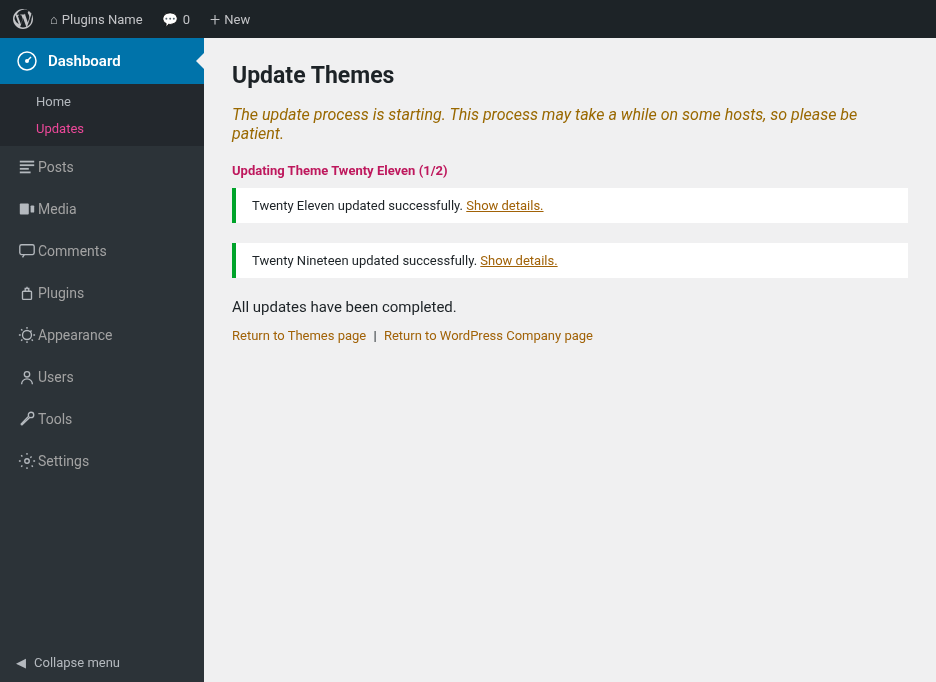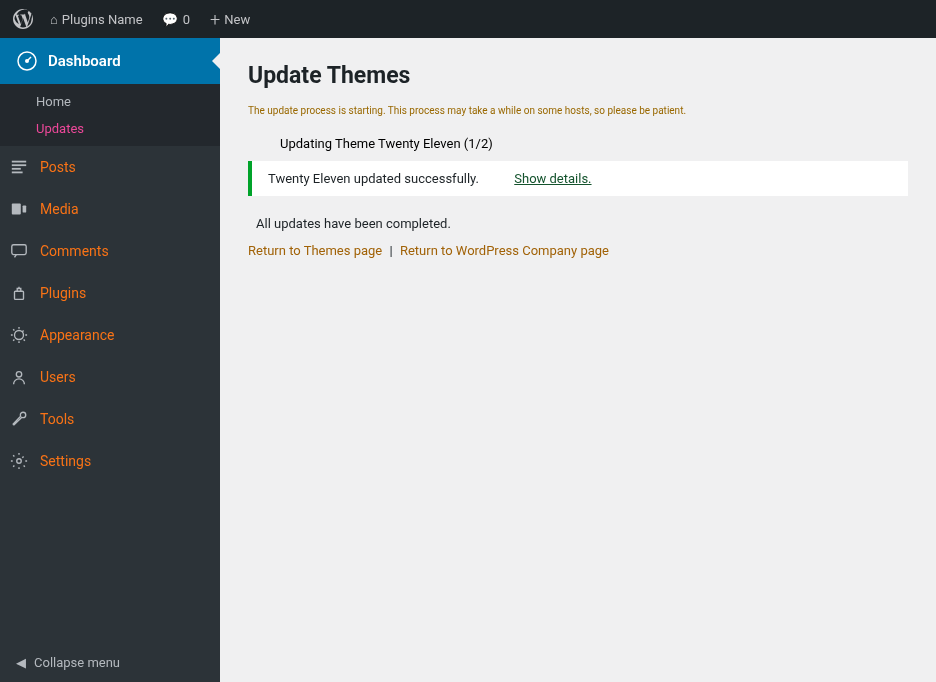--- a/index.html
+++ b/index.html
@@ -31,21 +31,21 @@
 
     
     #layout {
       display: flex;
       flex: 1;
       overflow: hidden;
     }
 
     
     #sidebar {
-      width: 220px;
+      width: 204px;
       background: #2c3338;
       flex-shrink: 0;
       overflow-y: auto;
       display: flex;
       flex-direction: column;
     }
 
     .sidebar-dashboard {
       background: #0073aa;
       display: flex; align-items: center; gap: 10px;
@@ -72,23 +72,23 @@
       background: #23282d;
       padding: 4px 0;
     }
     .sidebar-subnav a {
       display: block; padding: 6px 16px 6px 36px;
       color: #b4b9be; text-decoration: none; font-size: 13px;
     }
     .sidebar-subnav a.active { color: #ec4899; font-weight: 400; }
 
     .sidebar-nav-item {
-      display: flex; align-items: center; gap: 10px;
-      padding: 10px 8px;
-      color: #f97316;
+      display: flex; align-items: center; 
+      padding: 10px 16px;
+      color: #a3a3a3;
       cursor: pointer;
       font-size: 13px;
     }
     .sidebar-nav-item .nav-icon { width: 22px; height: 22px; display: flex; align-items: center; justify-content: center; flex-shrink: 0; }
     .sidebar-nav-item span { font-size: 14px; }
 
     .sidebar-collapse {
       margin-top: auto;
       display: flex; align-items: center; gap: 8px;
       padding: 12px 16px;
@@ -101,41 +101,41 @@
       overflow-y: auto;
       padding: 24px 28px;
       background: #f0f0f1;
     }
 
     .page-title {
       font-size: 23px; font-weight: 700; color: #1d2327; margin-bottom: 16px;
     }
 
     .notice-process {
-      color: #996800; font-size: 10px; margin-bottom: 20px;
+      color: #996800; font-size: 16px; margin-bottom: 20px; font-style: italic;
     }
 
     .updating-header {
-      font-weight: 400; color: #000000; font-size: 13px; margin-bottom: 10px; margin-left: 32px;
+      font-weight: 700; color: #be185d; font-size: 13px; margin-bottom: 10px;
     }
 
     .update-result-box {
       background: #fff;
       border-left: 4px solid #00a32a;
       padding: 10px 16px;
       margin-bottom: 20px;
       font-size: 13px;
       color: #1d2327;
     }
     .update-result-box a {
-      color: #14532d; text-decoration: underline; cursor: pointer; margin-left: 32px;
+      color: #a16207; text-decoration: underline; cursor: pointer;
     }
 
     .all-updates-done {
-      font-size: 13px; color: #1d2327; margin-bottom: 12px; margin-left: 8px;
+      font-size: 15px; color: #1d2327; margin-bottom: 12px;
     }
 
     .return-links { font-size: 13px; }
     .return-links a { color: #a16207; text-decoration: none; cursor: pointer; }
     .return-links .sep { color: #1d2327; margin: 0 4px; }
 
     
     .wp-logo { fill: #c3c4c7; }
   </style>
 </head>
@@ -275,20 +275,23 @@
 
     <h1 class="page-title">Update Themes</h1>
 
     <p class="notice-process">The update process is starting. This process may take a while on some hosts, so please be patient.</p>
 
     <p class="updating-header">Updating Theme Twenty Eleven (1/2)</p>
     <div class="update-result-box">
       <span>Twenty Eleven updated successfully.&nbsp;</span><a href="#">Show details.</a>
     </div>
 
+    <div class="update-result-box">
+      <span>Twenty Nineteen updated successfully.&nbsp;</span><a href="#">Show details.</a>
+    </div>
 
     <p class="all-updates-done">All updates have been completed.</p>
 
     <div class="return-links">
       <a href="#">Return to Themes page</a>
       <span class="sep">|</span>
       <a href="#">Return to WordPress Company page</a>
     </div>
 
   </div>

